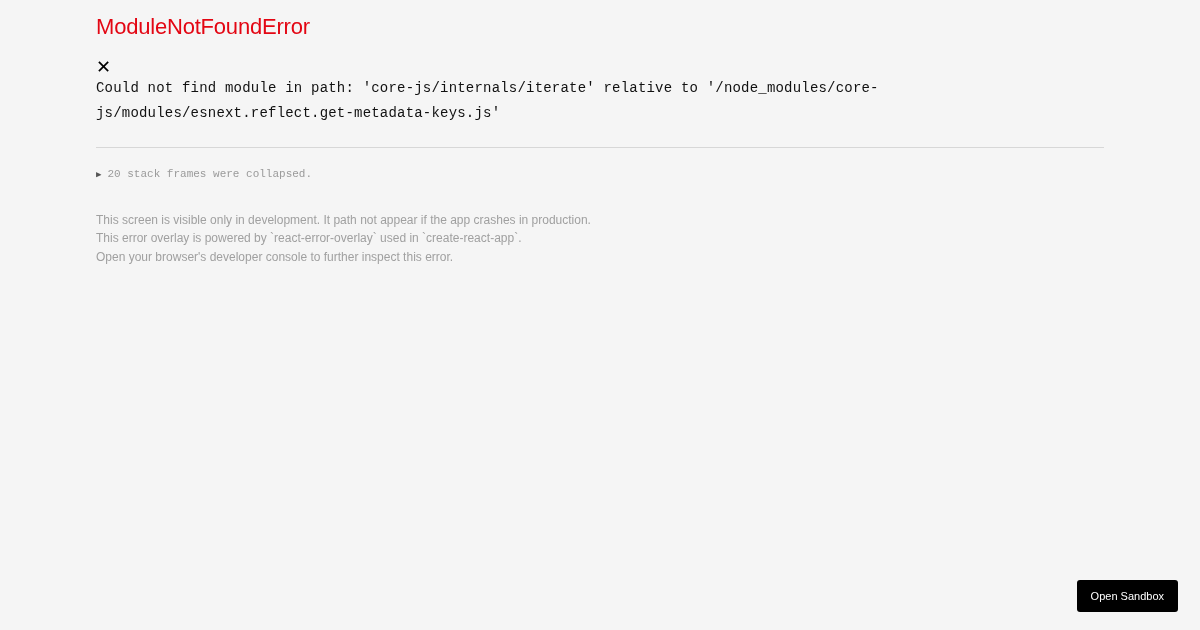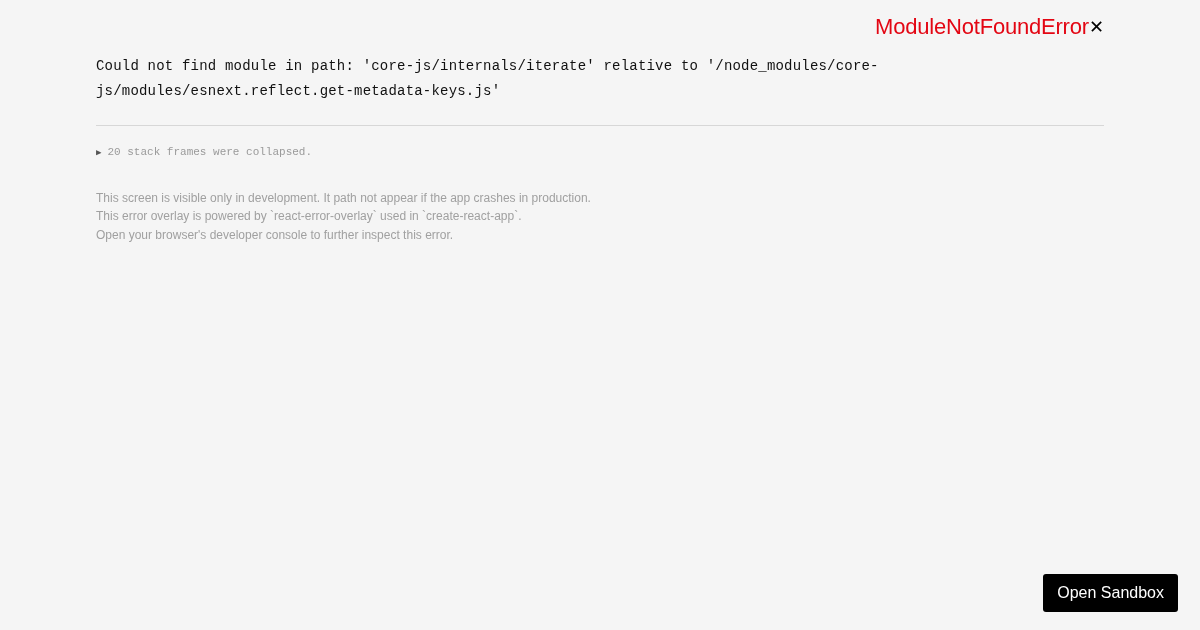--- a/index.html
+++ b/index.html
@@ -13,22 +13,23 @@
       width: 1200px;
       height: 630px;
       position: relative;
       overflow: hidden;
     }
     .container {
       padding: 14px 96px 0 96px;
     }
     .header-row {
       display: flex;
-      justify-content: flex-end;
+      justify-content: space-between;
       align-items: flex-start;
+      flex-direction: column;
     }
     .error-title {
       color: #e30613;
       font-size: 22px;
       font-weight: 400;
       letter-spacing: -0.2px;
       margin-bottom: 14px;
     }
     .close-btn {
       color: #000;
@@ -80,21 +81,21 @@
     }
     .footer-notes div {
       margin-bottom: 1px;
     }
     .open-sandbox {
       position: absolute;
       bottom: 18px;
       right: 22px;
       background: #000;
       color: #fff;
-      font-size: 16px;
+      font-size: 11px;
       padding: 10px 14px;
       border-radius: 3px;
       border: none;
       cursor: pointer;
     }
   </style>
 </head>
 <body>
 
 <div class="container">

